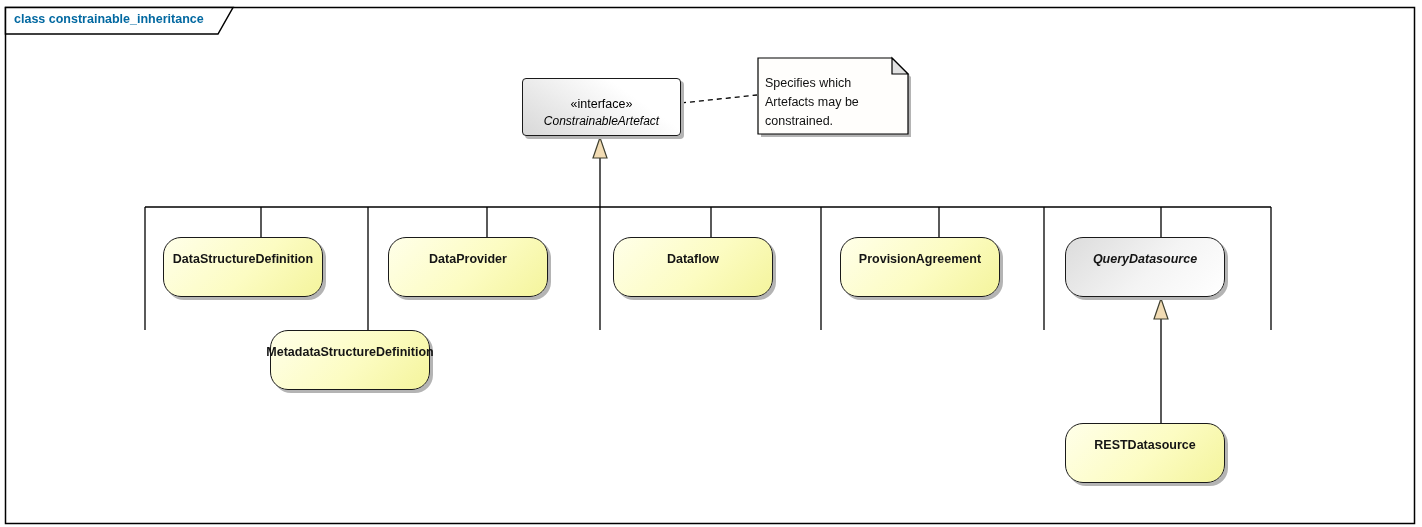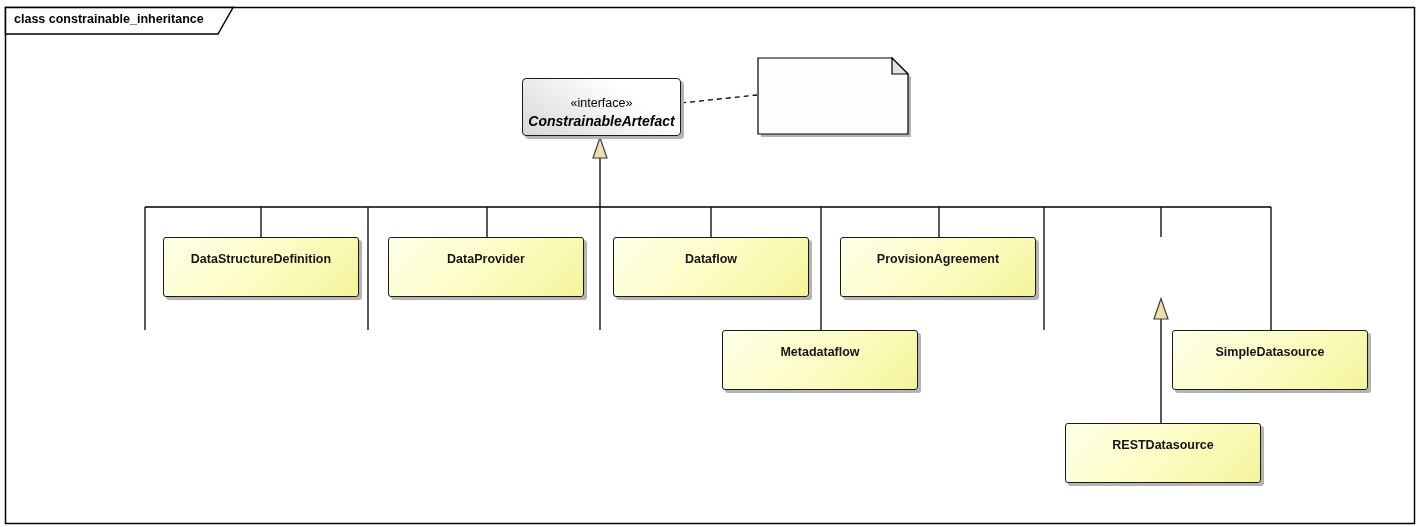--- a/index.html
+++ b/index.html
@@ -2,44 +2,44 @@
 <html style="--class-fill-light: #ffffe9; --class-fill-dark: #f4f49c; --abstract-fill-dark: #dcdcdc; --interface-fill-dark: #d8d8d8; --arrowhead-fill: #f2dcb4; --shadow: #b4b4b4; --line: #000000;"><head>
 <meta charset="utf-8">
 <style>
   html, body { margin:0; padding:0; background:#ffffff; }
   body { font-family:"Liberation Sans", sans-serif; }
   #canvas { position:relative; width:1422px; height:527px; background:#ffffff; overflow:hidden; }
   svg.overlay { position:absolute; left:0; top:0; width:1422px; height:527px; }
 
   .frame-rect { fill:none; stroke:#000000; stroke-width:1.5; }
   .tab-shape  { fill:#ffffff; stroke:#000000; stroke-width:1.5; }
-  .tab-label  { position:absolute; left:14px; top:12px; font-size:12.5px; font-weight:bold; color:#000000; white-space:nowrap; }
+  .tab-label  { position:absolute; left:14px; top:12px; font-size:12.5px; font-weight:bold; color:#0369a1; white-space:nowrap; }
 
   .conn { stroke:var(--line,#000); stroke-width:1.3; fill:none; }
   .dashed { stroke-dasharray:5 4; }
   .arrowhead { fill:var(--arrowhead-fill,#f2dcb4); stroke:#3f3f2f; stroke-width:1.2; }
 
   .note-shadow { fill:var(--shadow,#b4b4b4); stroke:none; }
   .note-body   { fill:#fffefc; stroke:#000; stroke-width:1.2; }
   .note-fold   { fill:#e2e2e2; stroke:#000; stroke-width:1.2; }
   .note-text   { position:absolute; left:765px; top:74px; width:140px; font-size:12.5px; line-height:19px;
                  color:#111; white-space:pre-line; }
 
   .box { position:absolute; box-sizing:border-box; border:1.5px solid #1a1a1a; border-radius:3px;
          box-shadow:3px 3px 0 var(--shadow,#b4b4b4); display:flex; justify-content:center;
          align-items:flex-start; font-size:12.5px; font-weight:bold; color:#151515; }
-  .cls { width:196px; height:60px; padding-top:14px;
-         background:linear-gradient(135deg, var(--class-fill-light,#ffffe9) 0%, #fcfcc2 55%, var(--class-fill-dark,#f4f49c) 100%); }
+  .cls { width:160px; height:60px; padding-top:14px;
+         background:linear-gradient(135deg, var(--class-fill-light,#ffffe9) 0%, #fcfcc2 55%, var(--class-fill-dark,#f4f49c) 100%);border-radius:18px; }
   .abstract { background:linear-gradient(135deg, var(--abstract-fill-dark,#dcdcdc) 0%, #f4f4f4 55%, #ffffff 100%);
               font-style:italic; }
   .iface { left:522px; top:78px; width:159px; height:58px; border-radius:4px; flex-direction:column;
            align-items:center; padding-top:10px; row-gap:3px;
            background:linear-gradient(35deg, var(--interface-fill-dark,#d8d8d8) 0%, #ffffff 70%); }
   .iface .stereo { font-weight:normal; font-size:12.5px; color:#000; }
-  .iface .iname  { font-weight:bold; font-style:italic; font-size:14px; color:#000; }
+  .iface .iname  { font-weight:normal; font-style:italic; font-size:12px; color:#000; }
   .lbl { pointer-events:none; }
 </style>
 </head>
 <body>
 
 <div id="canvas">
 
   <svg class="overlay">
 
     <rect class="frame-rect" x="5.5" y="7.5" width="1409" height="516"></rect>
@@ -71,38 +71,41 @@
     <polygon class="arrowhead" points="1161,298.5 1154,319 1168,319"></polygon>
   </svg>
 
   <div class="tab-label lbl">class constrainable_inheritance</div>
 
   <div class="box iface">
     <div class="stereo">«interface»</div>
     <div class="iname">ConstrainableArtefact</div>
   </div>
 
+  <div class="note-text lbl">Specifies which
+Artefacts may be
+constrained.</div>
 
   <div class="box cls" style="left:163px;top:237px">
     <span class="lbl">DataStructureDefinition</span>
     </div>
   <div class="box cls" style="left:613px;top:237px">
     <span class="lbl">Dataflow</span>
     </div>
   <div class="box cls" style="left:388px;top:237px">
     <span class="lbl">DataProvider</span>
     </div>
   <div class="box cls" style="left:840px;top:237px">
     <span class="lbl">ProvisionAgreement</span>
     </div>
+  <div class="box cls abstract" style="left:1065px;top:237px">
+    <span class="lbl">QueryDatasource</span>
+    </div>
 
-  <div class="box cls" style="left:722px;top:330px">
-    <span class="lbl">Metadataflow</span>
-    </div>
-  <div class="box cls" style="left:1172px;top:330px">
-    <span class="lbl">SimpleDatasource</span>
+  <div class="box cls" style="left:270px;top:330px">
+    <span class="lbl">MetadataStructureDefinition</span>
     </div>
 
   <div class="box cls" style="left:1065px;top:423px">
     <span class="lbl">RESTDatasource</span>
     </div>
 
 </div>
 
 </body></html>

